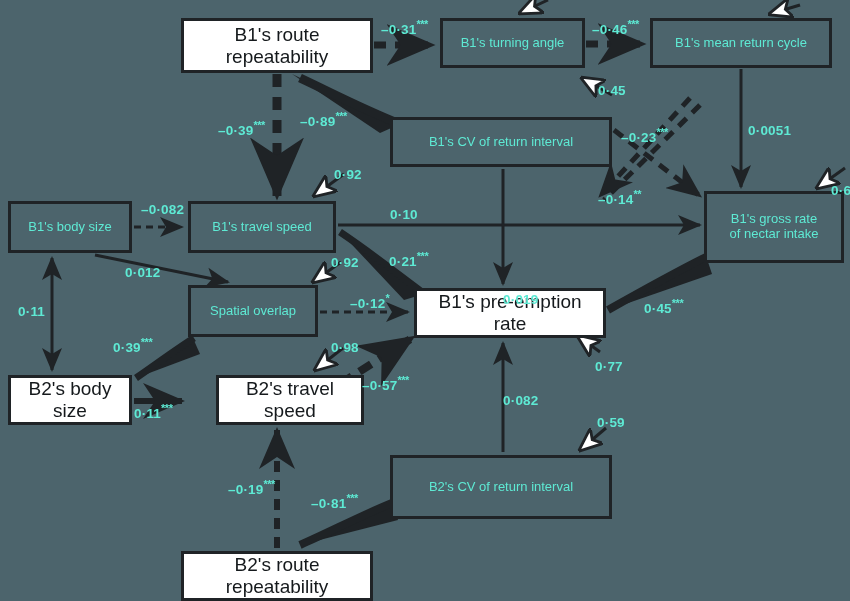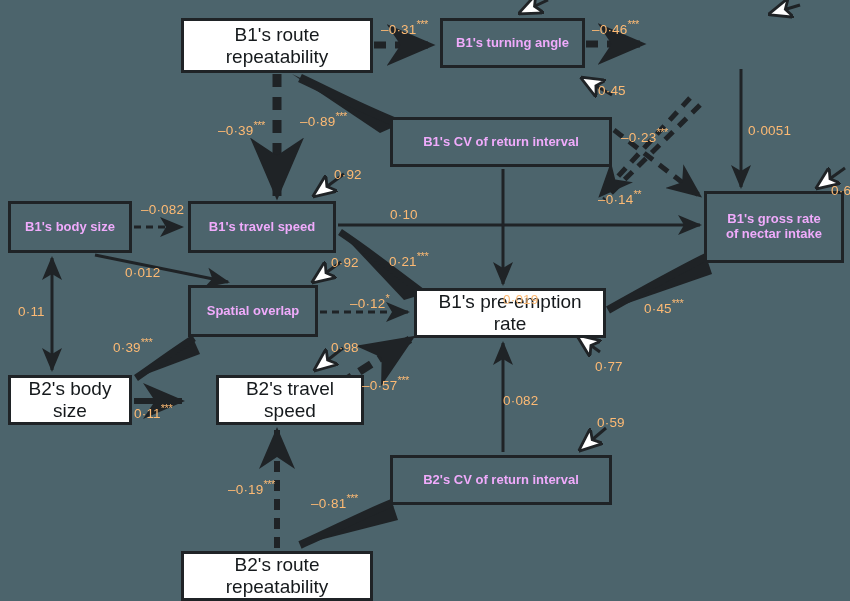--- a/index.html
+++ b/index.html
@@ -4,24 +4,24 @@
 <style>
   html,body{margin:0;padding:0;background:#4c646c;}
   body{width:850px;height:601px;overflow:hidden;
        font-family:"Liberation Sans","DejaVu Sans",sans-serif;}
   #stage{position:relative;width:850px;height:601px;background:#4c646c;}
   svg#wires{position:absolute;left:0;top:0;width:850px;height:601px;}
   .node{position:absolute;box-sizing:border-box;border:3px solid #1f2326;
         display:flex;align-items:center;justify-content:center;text-align:center;
         line-height:1.15;color:#15191c;z-index:5;}
   .node.white{background:#ffffff;}
-  .node.tinted{background:#4c646c;color:#f0abfc;font-weight:bold;align-items:center;}
+  .node.tinted{background:#4c646c;color:#5eead4;font-weight:normal;align-items:center;}
   .node span{display:block;padding:0 6px;font-size:19px;}
   .node.tinted span{font-size:13px;}
-  .lbl{position:absolute;color:#fdba74;font-weight:normal;font-size:13.5px;
+  .lbl{position:absolute;color:#5eead4;font-weight:bold;font-size:13.5px;
        white-space:nowrap;z-index:6;letter-spacing:.2px;}
   .lbl sup{font-size:11px;vertical-align:super;letter-spacing:-.5px;}
 </style>
 </head>
 <body>
 
 <div id="stage">
 
   <svg id="wires" viewBox="0 0 850 601" xmlns="http://www.w3.org/2000/svg">
     <defs>
@@ -172,20 +172,23 @@
   </svg>
 
   <div class="node white" style="left:181px;top:18px;width:192px;height:55px;">
     <span>B1's route repeatability</span>
     </div>
 
   <div class="node tinted" style="left:440px;top:18px;width:145px;height:50px;">
     <span>B1's turning angle</span>
     </div>
 
+  <div class="node tinted" style="left:650px;top:18px;width:182px;height:50px;">
+    <span>B1's mean return cycle</span>
+    </div>
 
   <div class="node tinted" style="left:390px;top:117px;width:222px;height:50px;">
     <span>B1's CV of return interval</span>
     </div>
 
   <div class="node tinted" style="left:8px;top:201px;width:124px;height:52px;">
     <span>B1's body size</span>
     </div>
 
   <div class="node tinted" style="left:188px;top:201px;width:148px;height:52px;">
@@ -206,21 +209,21 @@
     </div>
 
   <div class="node white" style="left:8px;top:375px;width:124px;height:50px;">
     <span>B2's body size</span>
     </div>
 
   <div class="node white" style="left:188px;top:375px;width:148px;height:50px;margin-left:28px;">
     <span>B2's travel speed</span>
     </div>
 
-  <div class="node tinted" style="left:390px;top:455px;width:222px;height:50px;">
+  <div class="node tinted" style="left:390px;top:455px;width:222px;height:64px;">
     <span>B2's CV of return interval</span>
     </div>
 
   <div class="node white" style="left:181px;top:551px;width:192px;height:50px;">
     <span>B2's route repeatability</span>
     </div>
 
   <div class="lbl" style="left:381px;top:18px;"><span>–0·31</span><sup>***</sup></div>
   <div class="lbl" style="left:592px;top:18px;"><span>–0·46</span><sup>***</sup></div>
   <div class="lbl" style="left:218px;top:119px;"><span>–0·39</span><sup>***</sup></div>

